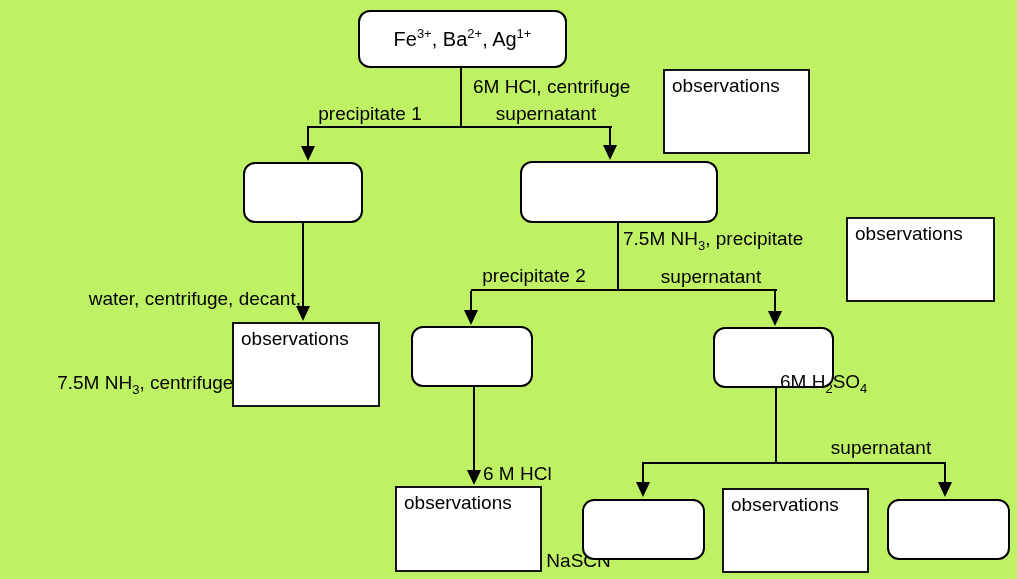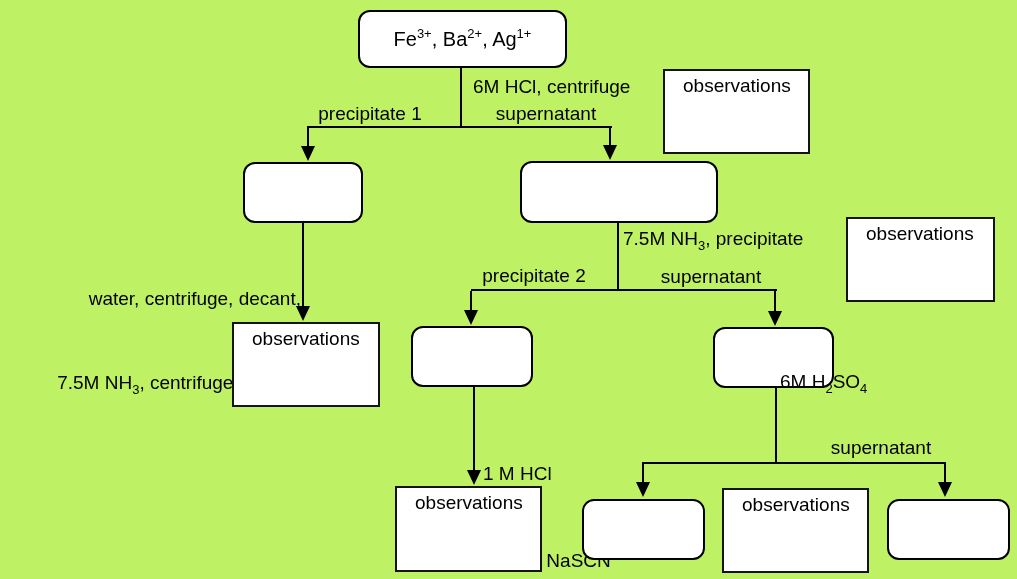--- a/index.html
+++ b/index.html
@@ -17,21 +17,21 @@
     border-radius:12px;
     background:#fff;
     box-sizing:border-box;
   }
   .obox{
     position:absolute;
     border:2px solid #141414;
     background:#fff;
     box-sizing:border-box;
     font-size:19px;
-    padding:4px 18px;
+    padding:4px 7px;
     line-height:22px;
   }
   .hline,.vline{position:absolute;background:#000;}
   .arr{
     position:absolute;width:0;height:0;
     border-left:7px solid transparent;
     border-right:7px solid transparent;
     border-top:15px solid #000;
   }
   .lbl{
@@ -103,21 +103,21 @@
     <span>observations</span>
   </div>
 
   <div class="rbox" style="left:411px;top:326px;width:122px;height:61px;"></div>
 
   <div class="rbox" style="left:713px;top:327px;width:121px;height:61px;"></div>
 
   <div class="vline" style="left:473px;top:386px;width:2px;height:88px;"></div>
   <div class="arr" style="left:467px;top:470px;"></div>
   <div class="lbl" style="left:483px;top:401px;line-height:29px;">
-    <div>1 M HCl</div>
+    <div>6 M HCl</div>
     <div>0.05 M NaSCN</div>
   </div>
 
   <div class="obox" style="left:395px;top:486px;width:147px;height:86px;">
     <span>observations</span>
   </div>
 
   <div class="vline" style="left:775px;top:387px;width:2px;height:77px;"></div>
   <div class="lbl" style="left:780px;top:371px;"><span>6M H</span><sub>2</sub><span>SO</span><sub>4</sub></div>
   <div class="hline" style="left:642px;top:462px;width:304px;height:2px;"></div>

